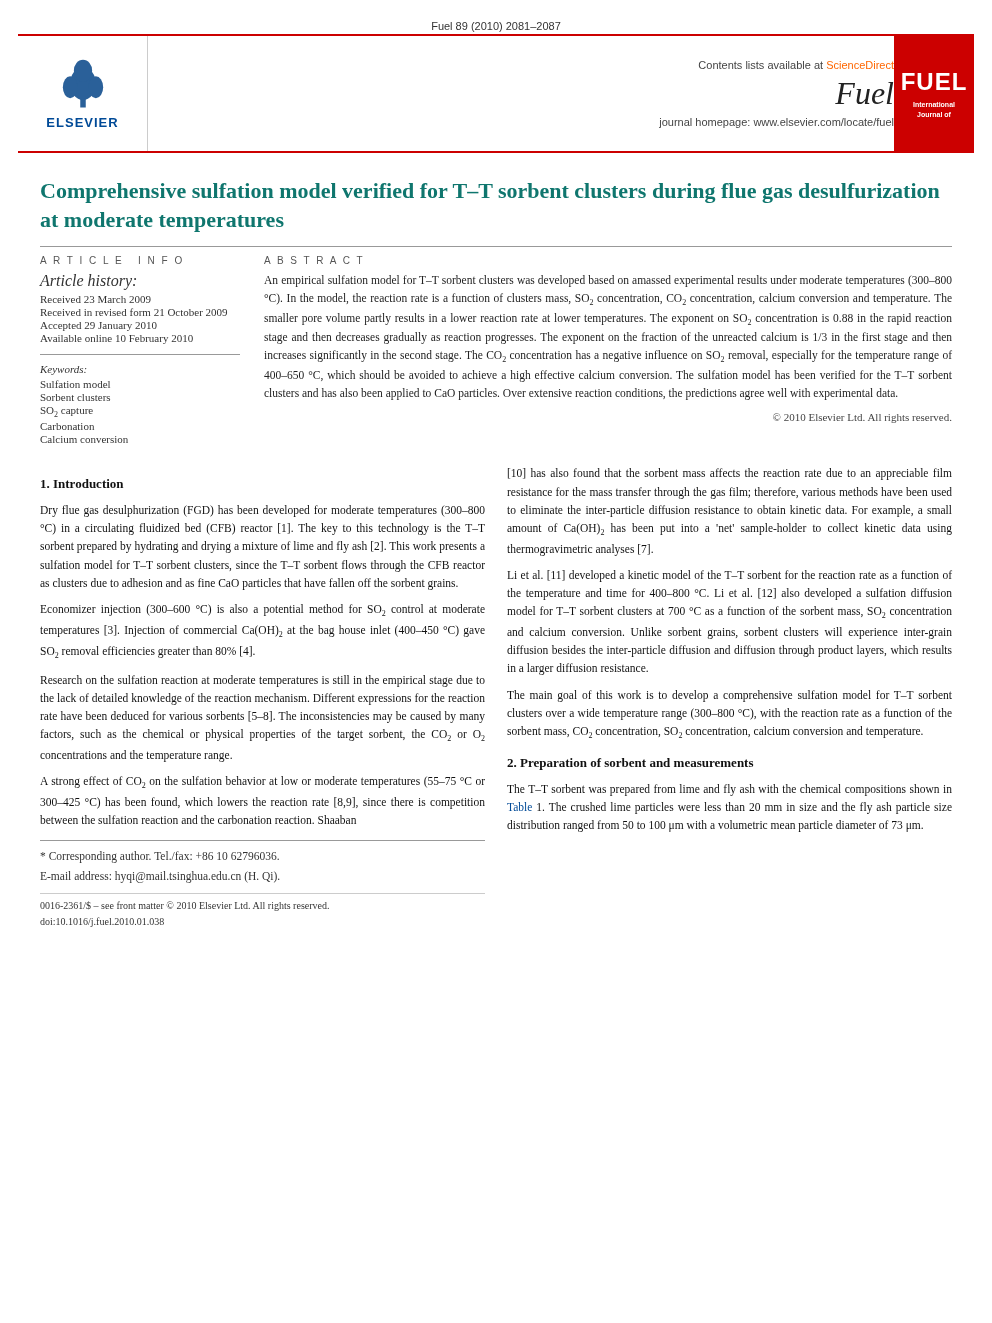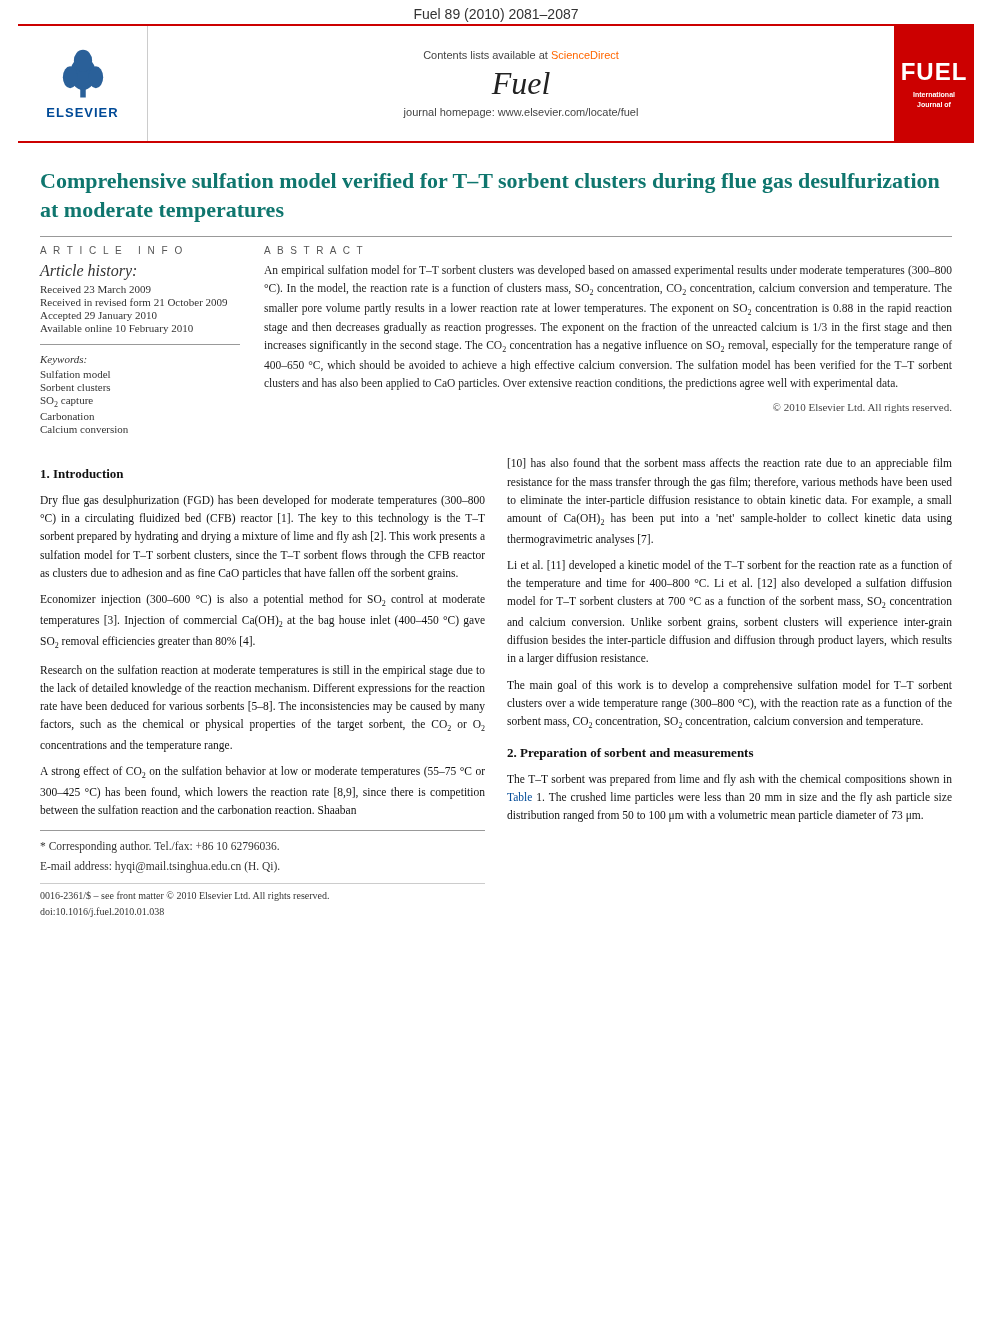--- a/index.html
+++ b/index.html
@@ -14,23 +14,23 @@
     .page {
       width: 992px;
       min-height: 1323px;
       background: #fff;
       padding: 0;
       position: relative;
     }
     
     .top-bar {
       text-align: center;
-      font-size: 14px;
+      font-size: 11px;
       color: #333;
-      padding: 6px 0 2px 0;
+      padding: 20px 0 2px 0;
       font-family: Arial, sans-serif;
     }
     
     .journal-header {
       display: flex;
       align-items: stretch;
       border-top: 2px solid #c00;
       border-bottom: 2px solid #c00;
       margin: 0 18px;
     }
@@ -53,21 +53,21 @@
       font-size: 13px;
       font-weight: bold;
       color: #004a97;
       letter-spacing: 1px;
       margin-top: 2px;
     }
     .journal-center {
       flex: 1;
       display: flex;
       flex-direction: column;
-      align-items: center;
+      align-items: flex-end;
       justify-content: center;
       padding: 23px 0;
     }
     .journal-center .sciencedirect-line {
       font-size: 11px;
       color: #444;
       font-family: Arial, sans-serif;
       margin-bottom: 4px;
     }
     .journal-center .sciencedirect-link {

